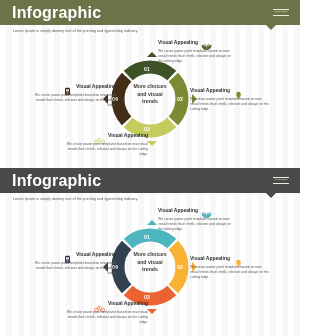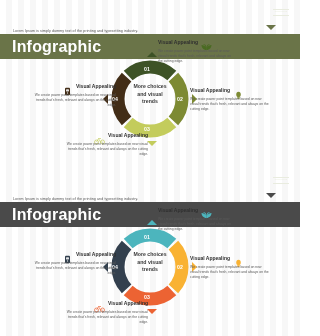--- a/index.html
+++ b/index.html
@@ -18,21 +18,21 @@
         #ffffff 0px, #ffffff 6px,
         #f7f7f7 6px, #f7f7f7 12px);
   }
   .panel-inner{
     position:absolute;left:0;top:0;right:0;bottom:0;
   }
   
   .header{
     position:absolute;left:0;top:0;
     width:300px;height:25px;
-    display:flex;align-items:center;margin-top:34px;
+    display:flex;align-items:center;
   }
   .header.green{background:#6a7448;}
   .header.dark{background:#4a4a4a;}
   .header-title{
     margin-left:12px;
     font-size:16px;
     font-weight:bold;
     color:#ffffff;
     letter-spacing:0.2px;
     line-height:1;

